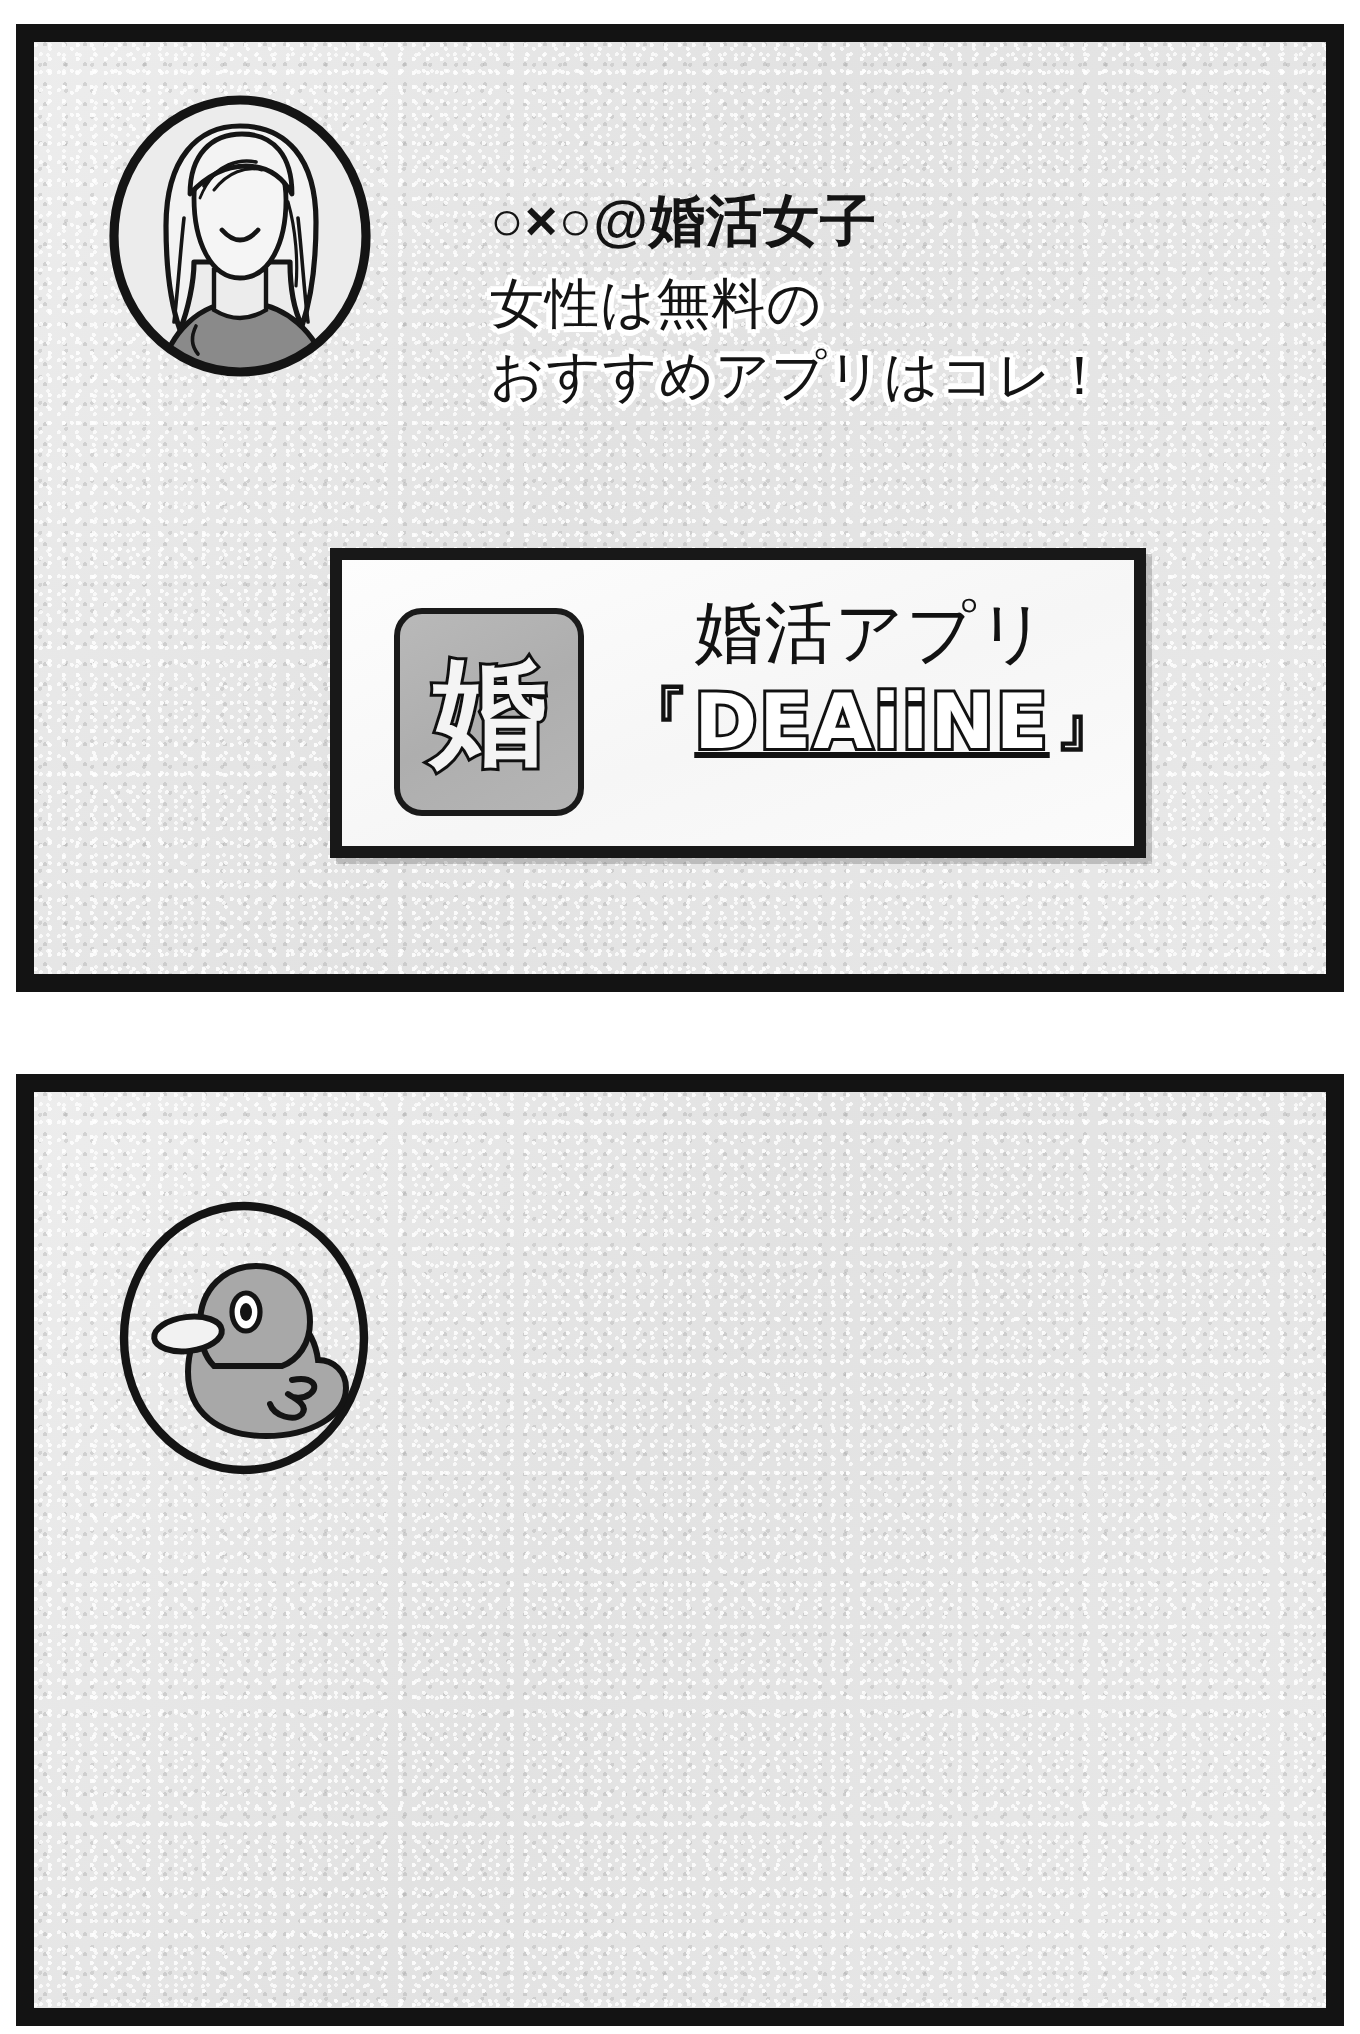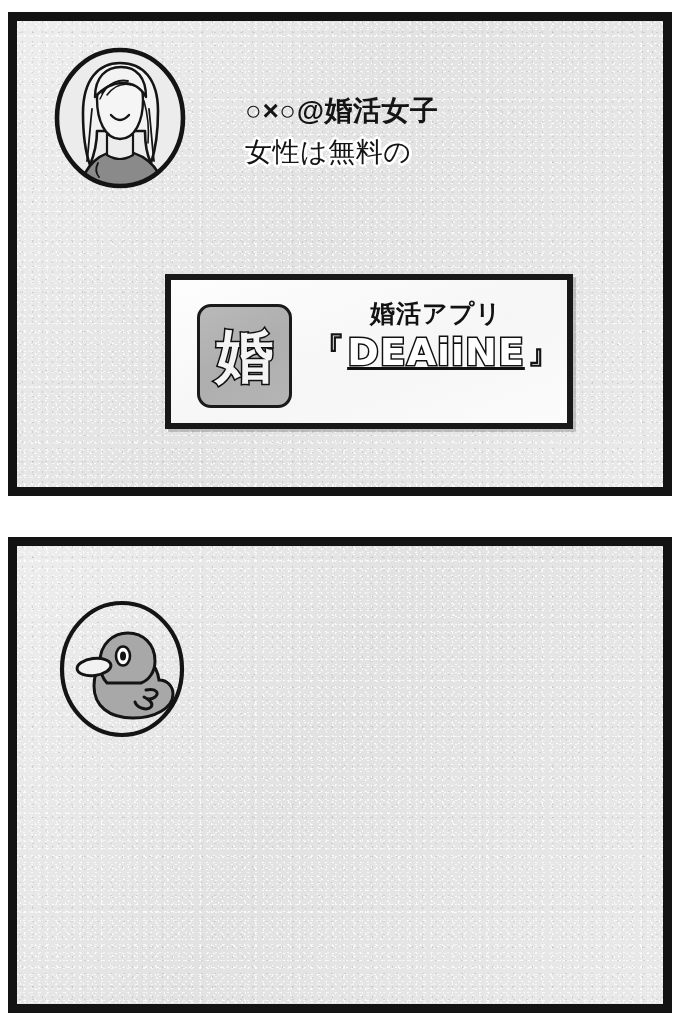--- a/index.html
+++ b/index.html
@@ -122,22 +122,22 @@
     text-shadow: 0 0 0 #101010;
   }
 
   .promo-text {
     position: absolute;
     text-align: center;
   }
   #promo-1 .promo-text { left: 136px; top: 20px; width: 258px; }
 
   .promo-kicker {
-    font-size: 25px;
-    font-weight: 700;
+    font-size: 34px;
+    font-weight: 400;
     color: #121212;
     line-height: 1.05;
     letter-spacing: 1px;
     white-space: nowrap;
   }
   .promo-name {
     margin-top: 4px;
     font-size: 40px;
     font-weight: 700;
     line-height: 1.05;
@@ -201,20 +201,21 @@
             <path d="M53 120 q-4 8 1 14" fill="none" stroke="#151515" stroke-width="1.8" stroke-linecap="round"></path>
           </g>
           <ellipse cx="75" cy="75" rx="63" ry="68" fill="none" stroke="#141414" stroke-width="4.6"></ellipse>
         </svg>
       </div>
 
       <div class="speech" id="speech-1">
         <div class="handle">○×○@婚活女子</div>
         <div class="lines">
           <span class="ln">女性は無料の</span>
+          <span class="ln">おすすめアプリはコレ！</span>
         </div>
       </div>
 
       <div class="promo" id="promo-1">
         <div class="promo-tile">
           <span class="tile-char">婚</span>
         </div>
         <div class="promo-text">
           <div class="promo-kicker">婚活アプリ</div>
           <div class="promo-name"><span class="bracket">『</span><span class="appname">DEAiiNE</span><span class="bracket">』</span></div>

